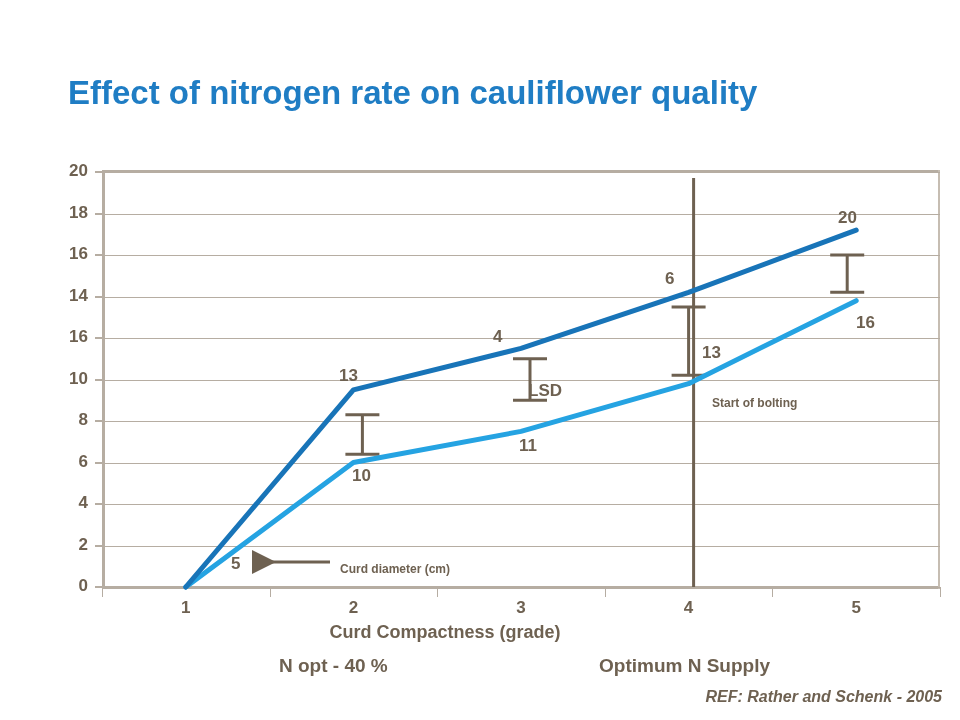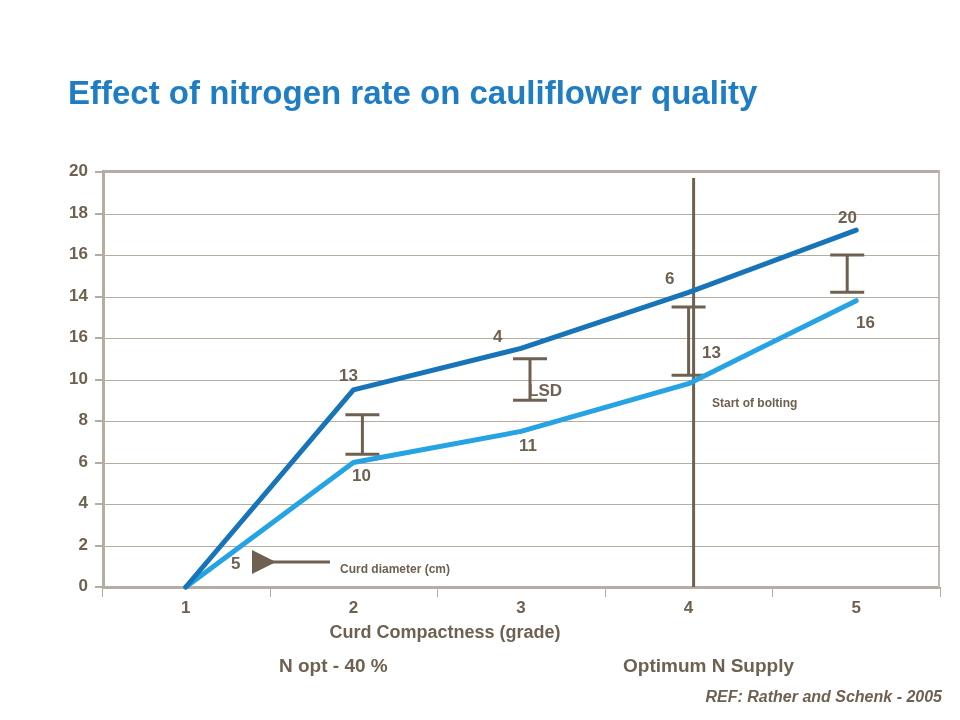--- a/index.html
+++ b/index.html
@@ -323,21 +323,21 @@
 
   <div class="lsd-text" style="left:528px; top:381px;">LSD</div>
   <div class="annot-text" style="left:712px; top:396px;">Start of bolting</div>
   <div class="annot-text" style="left:340px; top:534px;margin-top:28px;">Curd diameter (cm)</div>
 
   <div id="legend">
     <div class="legend-item" style="left:240px; top:0px;">
       <span class="legend-swatch"></span>
       <span class="legend-label">N opt - 40 %</span>
     </div>
-    <div class="legend-item" style="left:560px; top:0px;gap:24px;">
+    <div class="legend-item" style="left:560px; top:0px;">
       <span class="legend-swatch"></span>
       <span class="legend-label">Optimum N Supply</span>
     </div>
   </div>
 
   <div class="ref-note">REF: Rather and Schenk - 2005</div>
 
 </div>
 
 </body></html>

